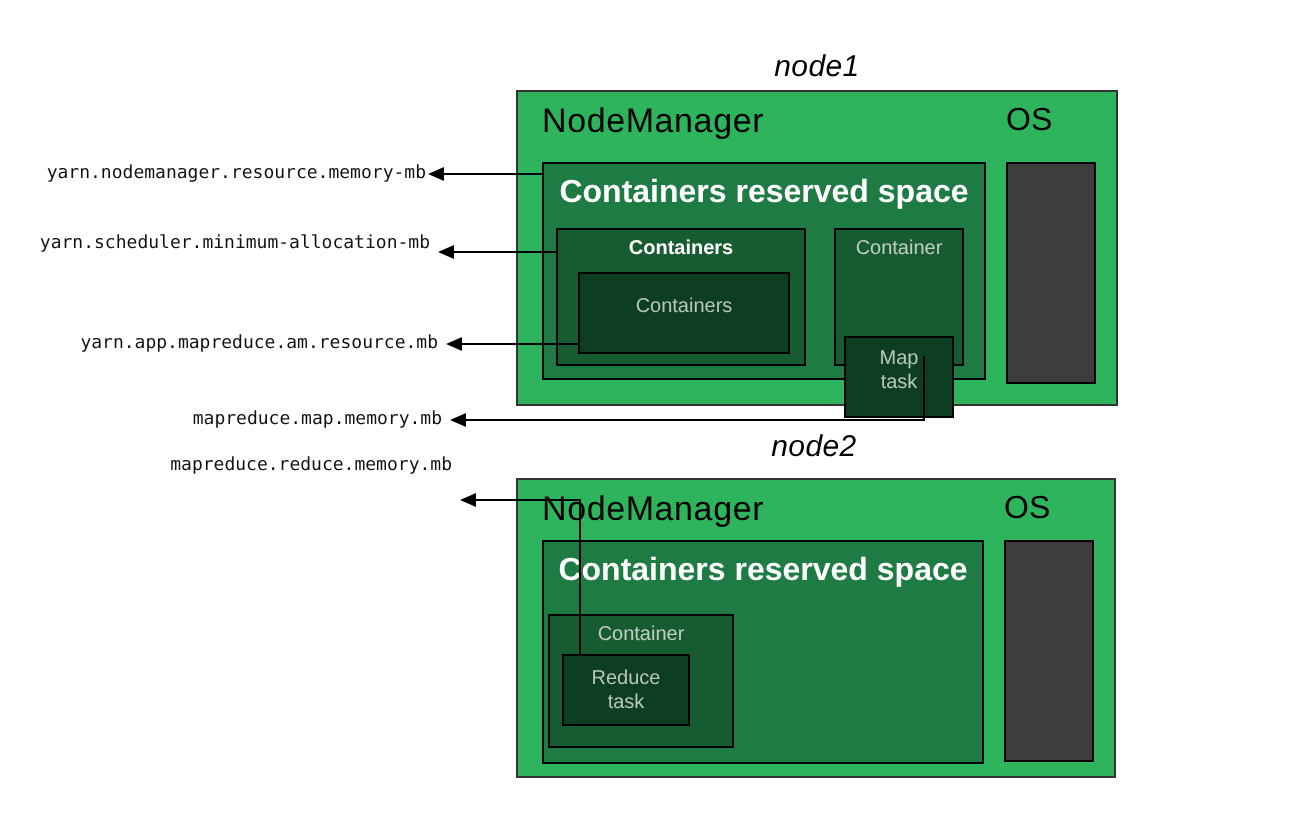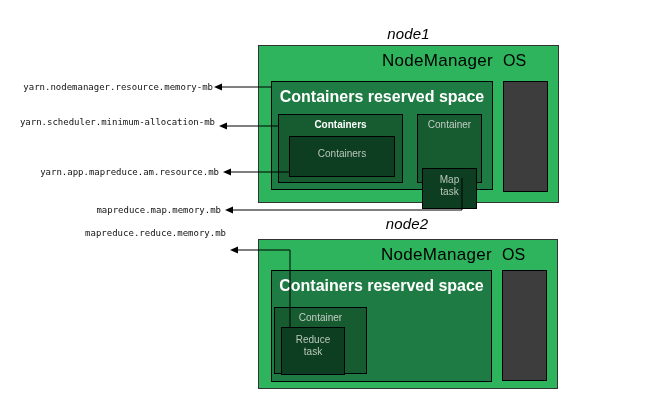--- a/index.html
+++ b/index.html
@@ -19,21 +19,21 @@
     text-align: center;
     letter-spacing: 0.2px;
   }
   .node-box {
     background: var(--node_fill, #2eb45c);
     border: 1px solid #333;
   }
   .nm-label {
     font-size: 17px;
     color: #000;
-    text-align: right;
+    text-align: left;
     letter-spacing: 0.3px;
   }
   .os-label {
     font-size: 16px;
     color: #000;
   }
   .reserved-box {
     background: var(--reserved_fill, #1e7b44);
     border: 1px solid #000;
   }
@@ -124,21 +124,21 @@
 <div class="abs os-label" style="left:502px; top:246px; width:45px;">OS</div>
 
 <div class="abs reserved-box" style="left:271px; top:270px; width:221px; height:112px;">
   <div class="reserved-label">Containers reserved space</div>
 </div>
 
 <div class="abs container-box" style="left:274px; top:307px; width:93px; height:67px;">
   <div class="container-label">Container</div>
 </div>
 
-<div class="abs task-box" style="left:281px; top:327px; width:64px; height:48px;">
+<div class="abs task-box" style="left:281px; top:327px; width:64px; height:36px;">
   <div class="task-text" style="padding-top:6px;">
     <div>Reduce</div>
     <div>task</div>
   </div>
 </div>
 
 <div class="abs os-box" style="left:502px; top:270px; width:45px; height:111px;"></div>
 
 <div class="abs cfg-label" style="right:437px; top:82px;">yarn.nodemanager.resource.memory-mb</div>
 

